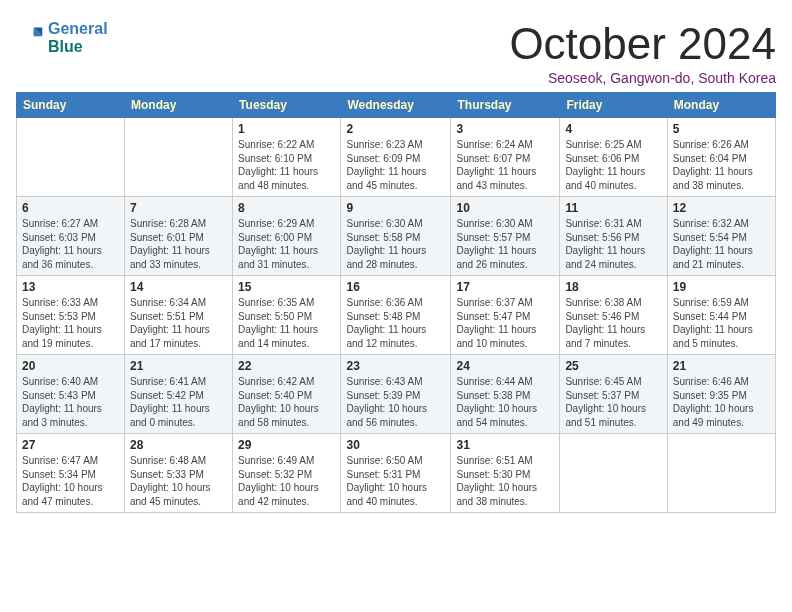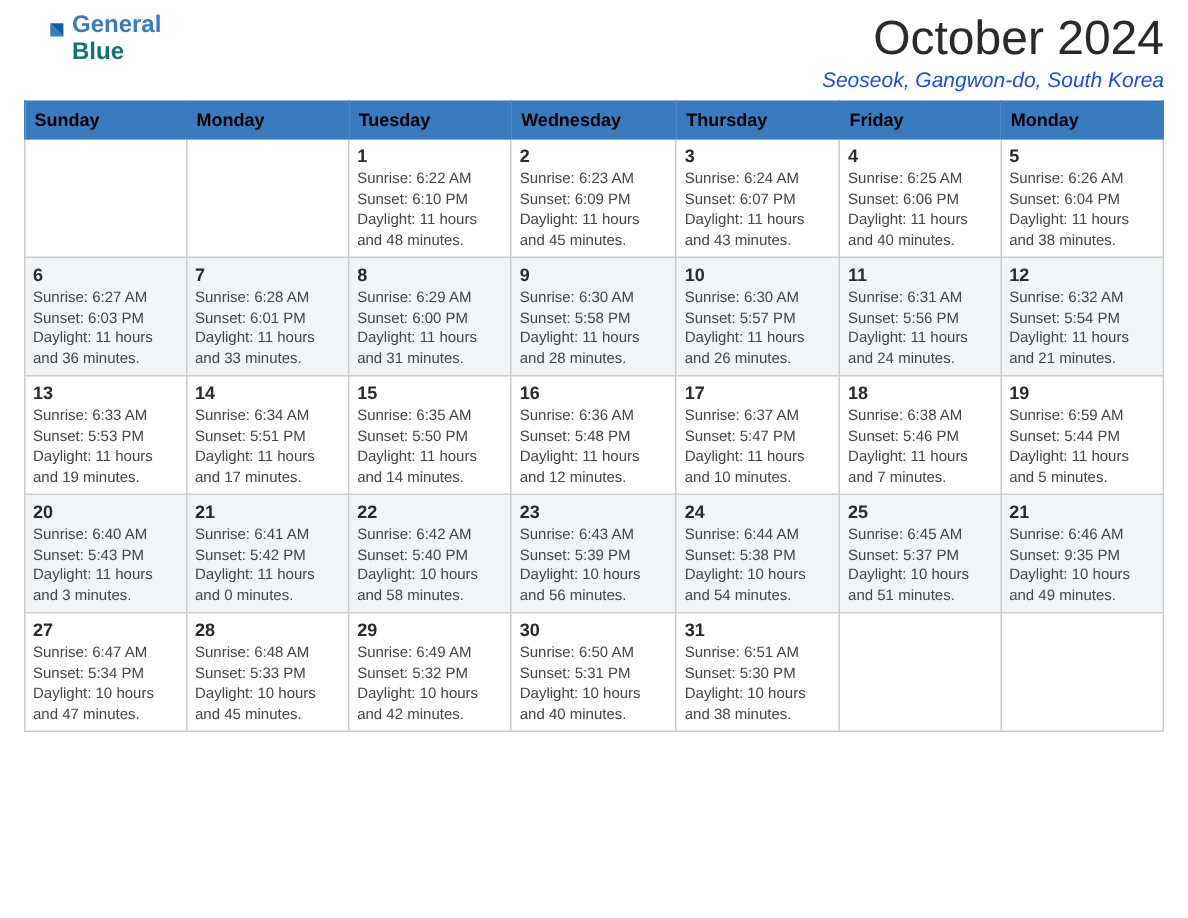--- a/index.html
+++ b/index.html
@@ -5,21 +5,21 @@
     * { margin: 0; padding: 0; box-sizing: border-box; }
     body {
       font-family: Arial, sans-serif;
       background: #fff;
       width: 792px;
       min-height: 612px;
     }
     .page {
       width: 792px;
       min-height: 612px;
-      padding: 8px 16px 12px 16px;
+      padding: 20px 16px 12px 16px;
       background: #fff;
     }
     .header {
       display: flex;
       align-items: flex-start;
       justify-content: space-between;
       margin-bottom: 6px;
     }
     .logo {
       display: flex;
@@ -36,39 +36,38 @@
       color: #3a7abf;
     }
     .logo-icon {
       width: 28px;
       height: 28px;
     }
     .title-block {
       text-align: right;
     }
     .month-title {
-      font-size: 32px;
+      font-size: 44px;
       font-weight: 300;
       color: #2a2a2a;
       line-height: 1.1;
     }
     .location {
       font-size: 14px;
-      color: #1d4ed8;
+      color: #701a75;
       margin-top: 2px;
-      font-style: italic;
     }
     .calendar {
       width: 100%;
       border-collapse: collapse;
       border: 1px solid #ccc;
     }
     .calendar thead th {
       background: #3a7abf;
-      color: #000000;
+      color: #fef9c3;
       font-size: 12px;
       font-weight: bold;
       padding: 5px 6px;
       text-align: left;
       border: 1px solid #3a7abf;
     }
     .calendar tbody td {
       vertical-align: top;
       width: 113px;
       border: 1px solid #ccc;

